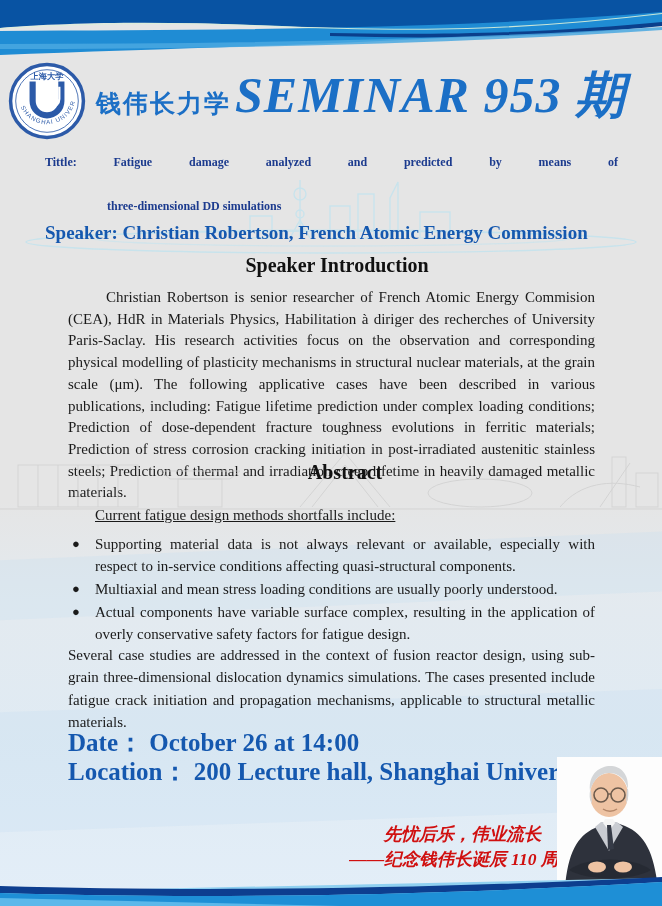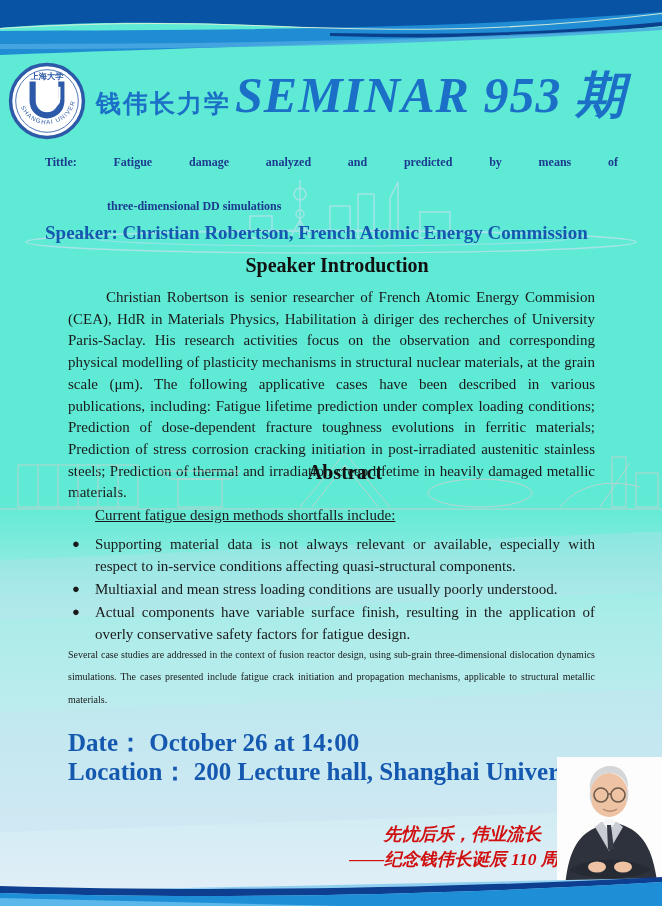--- a/index.html
+++ b/index.html
@@ -1,16 +1,16 @@
 <!DOCTYPE html>
 <html><head>
 <meta charset="utf-8">
 <style>
   html,body{margin:0;padding:0;background:#fff;}
-  .page{position:relative;width:662px;height:906px;overflow:hidden;background:#5eead4;
+  .page{position:relative;width:662px;height:906px;overflow:hidden;background:#e5e5e5;
         font-family:"Liberation Serif",serif;}
   
   .bg-lower{position:absolute;left:0;top:500px;width:662px;height:406px;
     background:linear-gradient(180deg,rgba(232,241,249,0) 0%,rgba(226,238,248,.55) 25%,rgba(222,236,247,.8) 60%,#e3eef8 100%);}
   .bg-stripe1{position:absolute;left:-60px;top:545px;width:820px;height:60px;
     background:rgba(198,223,242,.28);transform:skewY(-2.5deg);}
   .bg-stripe2{position:absolute;left:-60px;top:700px;width:820px;height:120px;
     background:rgba(198,223,242,.30);transform:skewY(-2deg);}
   
   .banner{position:absolute;left:0;top:0;width:662px;height:62px;}
@@ -36,21 +36,21 @@
   .abstract-heading{top:461px;padding-left:8px;}
   .intro-para{position:absolute;left:68px;top:287px;width:527px;
     font-size:15px;line-height:21.7px;text-align:justify;color:#1a1a1a;text-indent:38px;}
   .lead-line{position:absolute;left:95px;top:507px;font-size:15px;color:#1a1a1a;
     text-decoration:underline;}
   .bullets{position:absolute;left:72px;top:533px;width:523px;color:#1a1a1a;}
   .bullet-row{display:flex;margin-bottom:1px;}
   .bullet-marker{flex:0 0 23px;font-size:13px;line-height:22px;color:#1a1a1a;}
   .bullet-text{flex:1;font-size:15px;line-height:22px;text-align:justify;}
   .closing-para{position:absolute;left:68px;top:644px;width:527px;
-    font-size:10px;line-height:22.3px;text-align:justify;color:#1a1a1a;font-family:Liberation Serif, serif;}
+    font-size:15px;line-height:22.3px;text-align:justify;color:#1a1a1a;font-family:Liberation Serif, serif;}
   
   .detail-line{position:absolute;left:68px;font-size:25px;font-weight:bold;color:#1558af;}
   .date-line{top:726px;}
   .location-line{top:755px;}
   
   .institutions{position:absolute;left:62px;top:822px;
     font-family:"Liberation Sans",sans-serif;font-weight:bold;font-size:17px;
     color:#16357d;line-height:27px;}
   .red-block{position:absolute;left:320px;top:822px;width:285px;text-align:center;
     color:#d01010;font-weight:bold;font-style:italic;font-size:17.5px;line-height:25px;
@@ -148,21 +148,21 @@
     <div class="bullet-row">
       <span class="bullet-marker">●</span>
       <span class="bullet-text">Supporting material data is not always relevant or available, especially with respect to in-service conditions affecting quasi-structural components.</span>
     </div>
     <div class="bullet-row">
       <span class="bullet-marker">●</span>
       <span class="bullet-text">Multiaxial and mean stress loading conditions are usually poorly understood.</span>
     </div>
     <div class="bullet-row">
       <span class="bullet-marker">●</span>
-      <span class="bullet-text">Actual components have variable surface finish, resulting in the application of overly conservative safety factors for fatigue design.</span>
+      <span class="bullet-text">Actual components have variable surface complex, resulting in the application of overly conservative safety factors for fatigue design.</span>
     </div>
   </div>
 
   <div class="closing-para">Several case studies are addressed in the context of fusion reactor design, using sub-grain three-dimensional dislocation dynamics simulations. The cases presented include fatigue crack initiation and propagation mechanisms, applicable to structural metallic materials.</div>
 
   <div class="detail-line date-line">
     <span>Date：</span>
     <span>October 26 at 14:00</span>
   </div>
   <div class="detail-line location-line">

